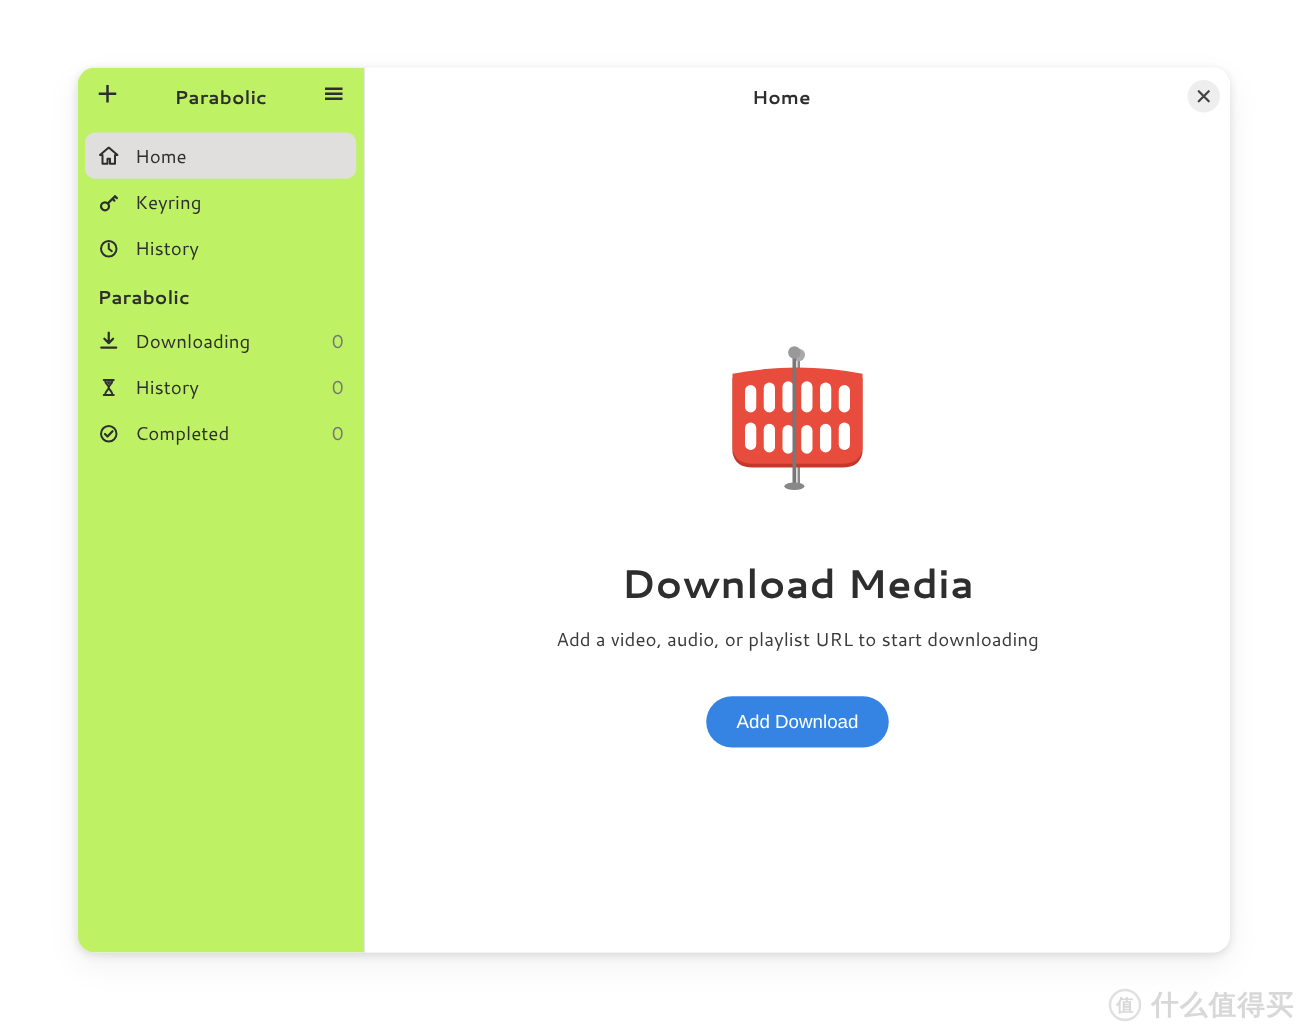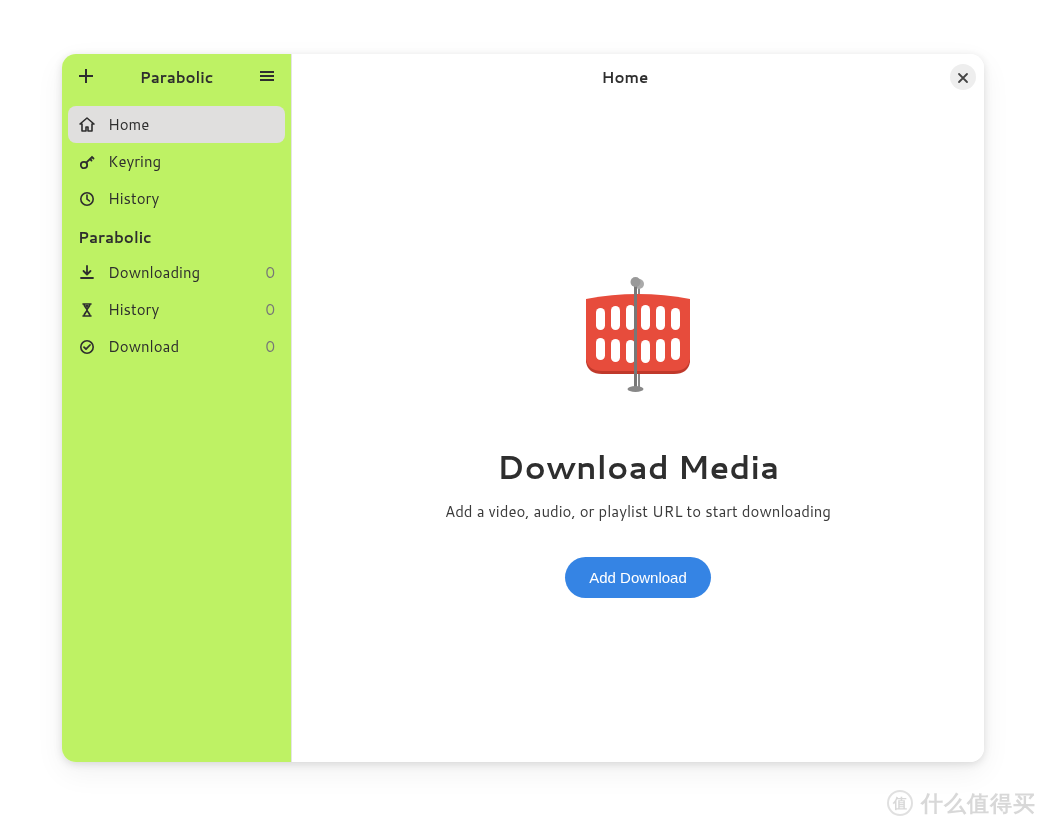--- a/index.html
+++ b/index.html
@@ -259,21 +259,21 @@
         <span class="nav-count">0</span>
       </div>
 
       <div class="nav-item">
         <span class="nav-icon">
           <svg width="16" height="16" viewBox="0 0 16 16">
               <circle cx="8" cy="8" r="6.2" fill="none" stroke="#2e2e2e" stroke-width="1.6"></circle>
               <path d="M5 8.2l2 2 4-4.2" stroke="#2e2e2e" stroke-width="1.8" fill="none" stroke-linecap="round" stroke-linejoin="round"></path>
             </svg>
         </span>
-        <span class="nav-label">Download</span>
+        <span class="nav-label">Completed</span>
         <span class="nav-count">0</span>
       </div>
 
     </div>
   </div>
 
   <div class="main">
     <div class="main-header">
       <div class="main-title">Home</div>
       <div class="close-btn">

